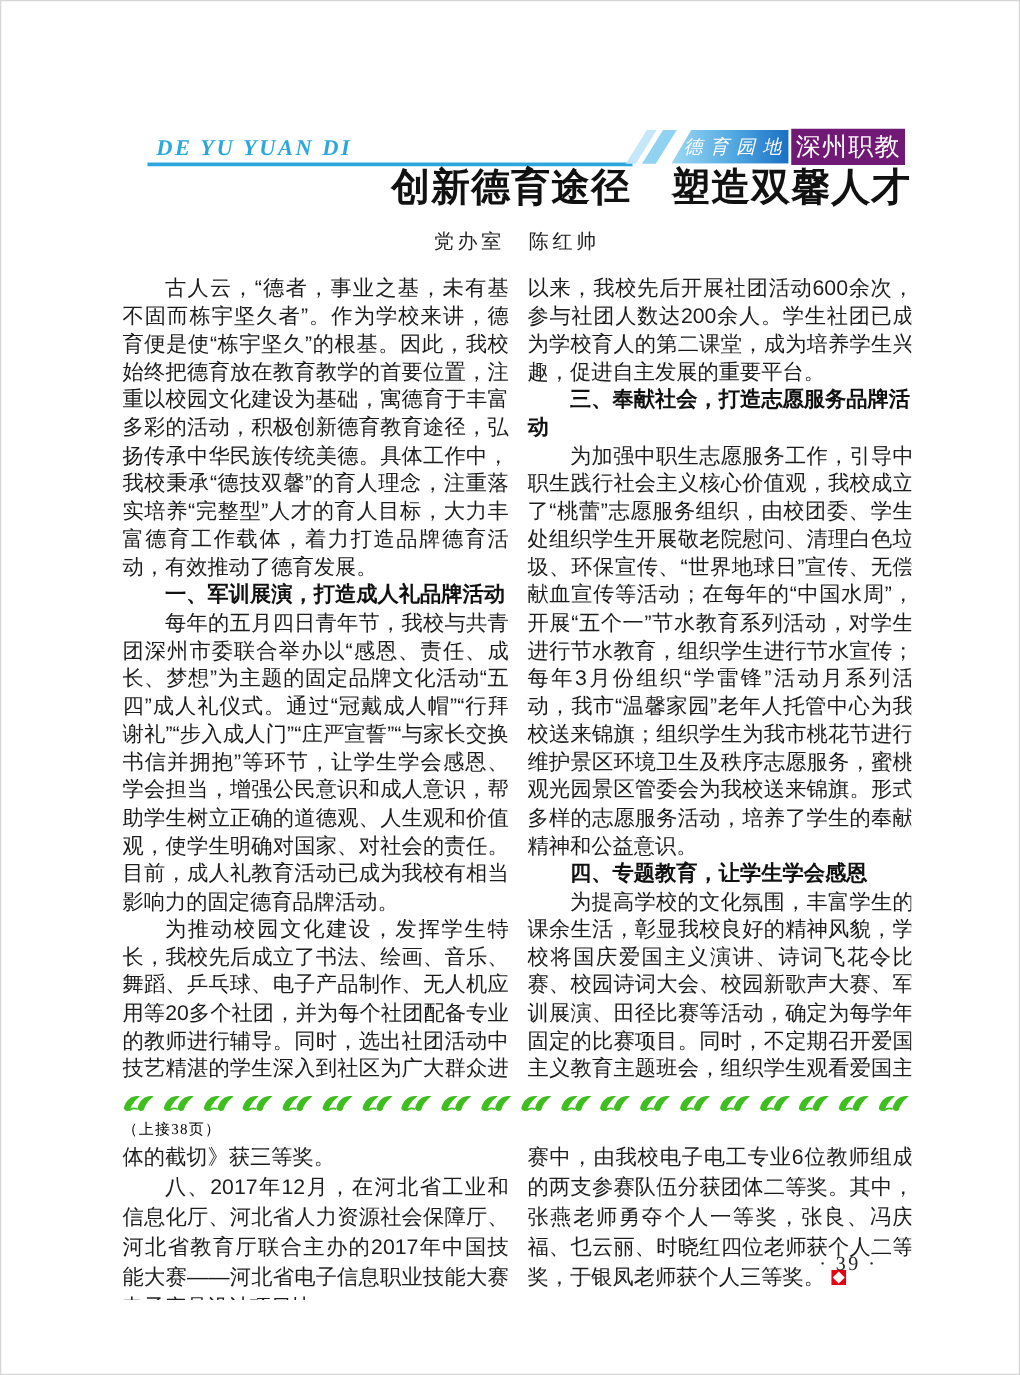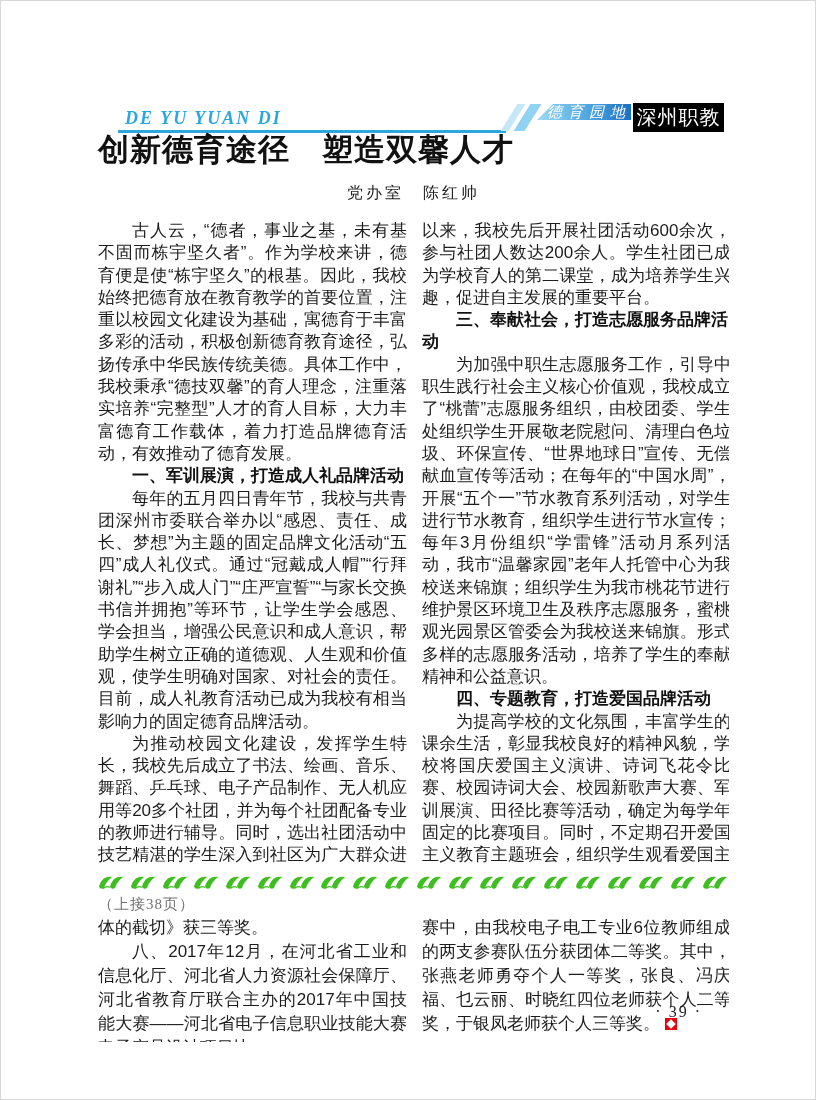--- a/index.html
+++ b/index.html
@@ -22,39 +22,39 @@
     font-family: "Liberation Serif", serif;
     font-weight: bold; font-style: italic;
     font-size: 18px; letter-spacing: 2px;
     color: #2ba7dd;
   }
   .hdr-line { position: absolute; left: 117px; top: 97px; width: 388px; height: 3px; background: #2ba7dd; }
   .stripe { position: absolute; top: 71px; height: 27px; transform: skewX(-32deg); }
   .stripe.s1 { left: 508px; width: 8px;  background: #c4e8f8; }
   .stripe.s2 { left: 521px; width: 11px; background: #8fd2f1; }
   .col-badge {
-    position: absolute; left: 536px; top: 71px; width: 94px; height: 16px;
+    position: absolute; left: 536px; top: 71px; width: 94px; height: 27px;
     background: linear-gradient(to right, #9cd9f4 0%, #4ea6e0 55%, #1b6fc4 100%);
     clip-path: polygon(16px 0, 100% 0, 100% 100%, 0 100%);
     display: flex; align-items: center; justify-content: flex-end;
   }
   .col-badge span {
     color: #ffffff; font-size: 15px; font-style: italic;
     letter-spacing: 6px; padding-left: 10px; white-space: nowrap;
   }
   .brand-badge {
     position: absolute; left: 632px; top: 70px; width: 91px; height: 29px;
-    background: #000000; color: #ffffff;
+    background: #701a75; color: #ffffff;
     display: flex; align-items: center; justify-content: center;
     font-size: 20px; letter-spacing: 1px; font-weight: 500;
   }
   
   .content { position: relative; padding: 0 86px 0 97px; }
   .title {
-    margin-top: 128px; text-align: left;
+    margin-top: 128px; text-align: right;
     font-size: 31px; font-weight: 700; letter-spacing: 1px;
     color: #111;
   }
   .authors {
     margin-top: 12px; text-align: center;
     font-size: 16px; letter-spacing: 3px; color: #222;
     font-family: Liberation Mono, monospace;
   }
   
   .cols { display: flex; gap: 15px; margin-top: 16px; height: 648px; overflow: hidden; }
@@ -72,22 +72,22 @@
   }
   .cols.bottom .para, .cols.bottom .sec-heading { line-height: 24px; }
   
   .leaf-divider {
     margin-top: 6px;
     display: flex; justify-content: space-between; align-items: center;
     height: 17px;
   }
   .leaf-divider svg { display: block; }
   .cont-note {
-    margin-top: 4px; font-size: 15px; letter-spacing: 1px;
-    font-family: "Liberation Serif", serif; color: #737373;
+    margin-top: 4px; font-size: 12px; letter-spacing: 1px;
+    font-family: "Liberation Serif", serif; color: #000000;
   }
   .end-mark { display: inline-block; vertical-align: -1px; margin-left: 5px; }
   
   .page-num {
     position: absolute; right: 113px; bottom: 78px;
     font-family: "Liberation Serif", serif;
     font-size: 16px; color: #222; letter-spacing: 2px;
   }
 </style>
 </head>
@@ -114,21 +114,21 @@
       <div class="col" id="left-col">
           <p class="para indent">古人云，“德者，事业之基，未有基不固而栋宇坚久者”。作为学校来讲，德育便是使“栋宇坚久”的根基。因此，我校始终把德育放在教育教学的首要位置，注重以校园文化建设为基础，寓德育于丰富多彩的活动，积极创新德育教育途径，弘扬传承中华民族传统美德。具体工作中，我校秉承“德技双馨”的育人理念，注重落实培养“完整型”人才的育人目标，大力丰富德育工作载体，着力打造品牌德育活动，有效推动了德育发展。</p>
           <h3 class="sec-heading">一、军训展演，打造成人礼品牌活动</h3>
           <p class="para indent">每年的五月四日青年节，我校与共青团深州市委联合举办以“感恩、责任、成长、梦想”为主题的固定品牌文化活动“五四”成人礼仪式。通过“冠戴成人帽”“行拜谢礼”“步入成人门”“庄严宣誓”“与家长交换书信并拥抱”等环节，让学生学会感恩、学会担当，增强公民意识和成人意识，帮助学生树立正确的道德观、人生观和价值观，使学生明确对国家、对社会的责任。目前，成人礼教育活动已成为我校有相当影响力的固定德育品牌活动。</p>
           <p class="para indent">为推动校园文化建设，发挥学生特长，我校先后成立了书法、绘画、音乐、舞蹈、乒乓球、电子产品制作、无人机应用等20多个社团，并为每个社团配备专业的教师进行辅导。同时，选出社团活动中技艺精湛的学生深入到社区为广大群众进行义演和义务修理小家电，深入到家庭农场为群众进行无人机植保服务。2017年</p>
         </div>
       <div class="col" id="right-col">
           <p class="para">以来，我校先后开展社团活动600余次，参与社团人数达200余人。学生社团已成为学校育人的第二课堂，成为培养学生兴趣，促进自主发展的重要平台。</p>
           <h3 class="sec-heading">三、奉献社会，打造志愿服务品牌活动</h3>
           <p class="para indent">为加强中职生志愿服务工作，引导中职生践行社会主义核心价值观，我校成立了“桃蕾”志愿服务组织，由校团委、学生处组织学生开展敬老院慰问、清理白色垃圾、环保宣传、“世界地球日”宣传、无偿献血宣传等活动；在每年的“中国水周”，开展“五个一”节水教育系列活动，对学生进行节水教育，组织学生进行节水宣传；每年3月份组织“学雷锋”活动月系列活动，我市“温馨家园”老年人托管中心为我校送来锦旗；组织学生为我市桃花节进行维护景区环境卫生及秩序志愿服务，蜜桃观光园景区管委会为我校送来锦旗。形式多样的志愿服务活动，培养了学生的奉献精神和公益意识。</p>
-          <h3 class="sec-heading">四、专题教育，打造爱国品牌活动</h3>
+          <h3 class="sec-heading">四、专题教育，让学生学会感恩</h3>
           <p class="para indent">为提高学校的文化氛围，丰富学生的课余生活，彰显我校良好的精神风貌，学校将国庆爱国主义演讲、诗词飞花令比赛、校园诗词大会、校园新歌声大赛、军训展演、田径比赛等活动，确定为每学年固定的比赛项目。同时，不定期召开爱国主义教育主题班会，组织学生观看爱国主义影片，督促学生阅读爱国主义书籍并撰写读后感；精心挑选古今优秀爱国主义诗篇，组织学生利用课余时间朗诵，使学生感受到祖</p>
         </div>
     </div>
 
     <div class="leaf-divider" id="leaf-divider">
         <svg width="27" height="15" viewBox="0 0 27 15">
           <path d="M1,11.5 C3,3.5 9,0.8 14,2 C10,5 7,9 6,13 C4,14.3 2,13.8 1,11.5 Z" fill="#3fbe1f"></path>
           <path d="M12,11.5 C14,3.5 20,0.8 25,2 C21,5 18,9 17,13 C15,14.3 13,13.8 12,11.5 Z" fill="#3fbe1f"></path>
           <path d="M5,13.5 Q9,10.5 12,12.5" stroke="#3fbe1f" stroke-width="1.2" fill="none"></path>
         </svg>

